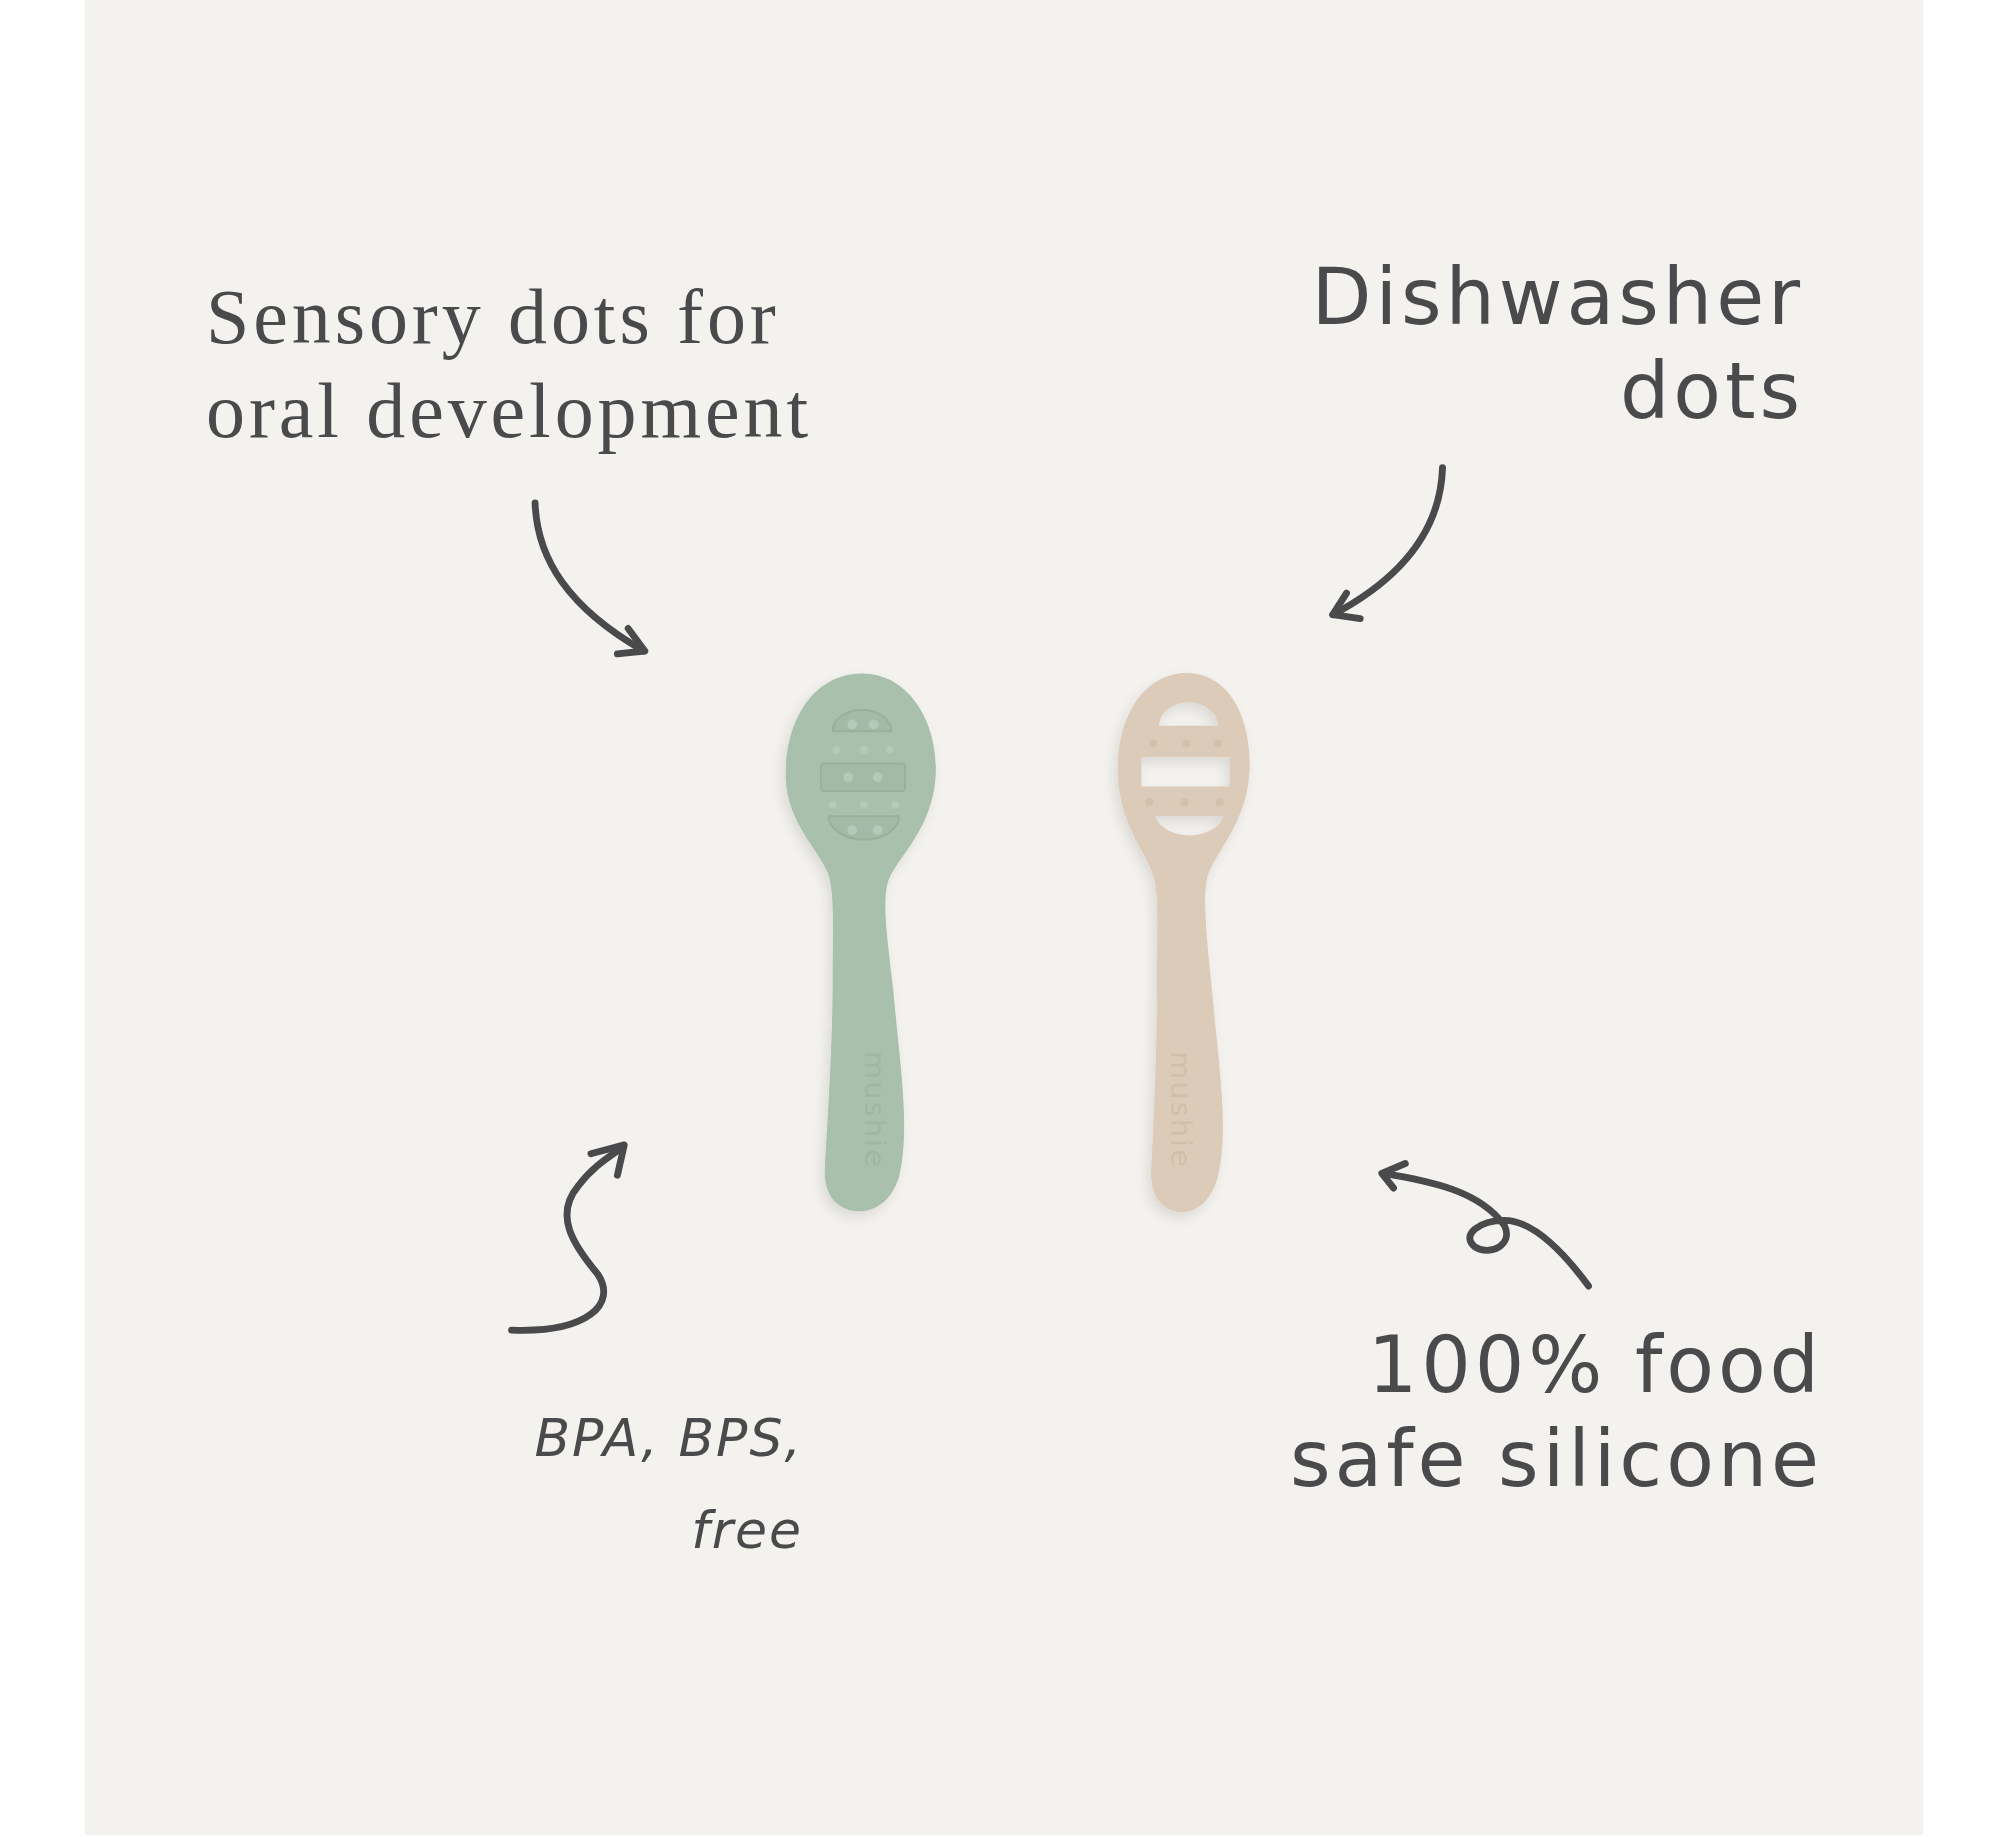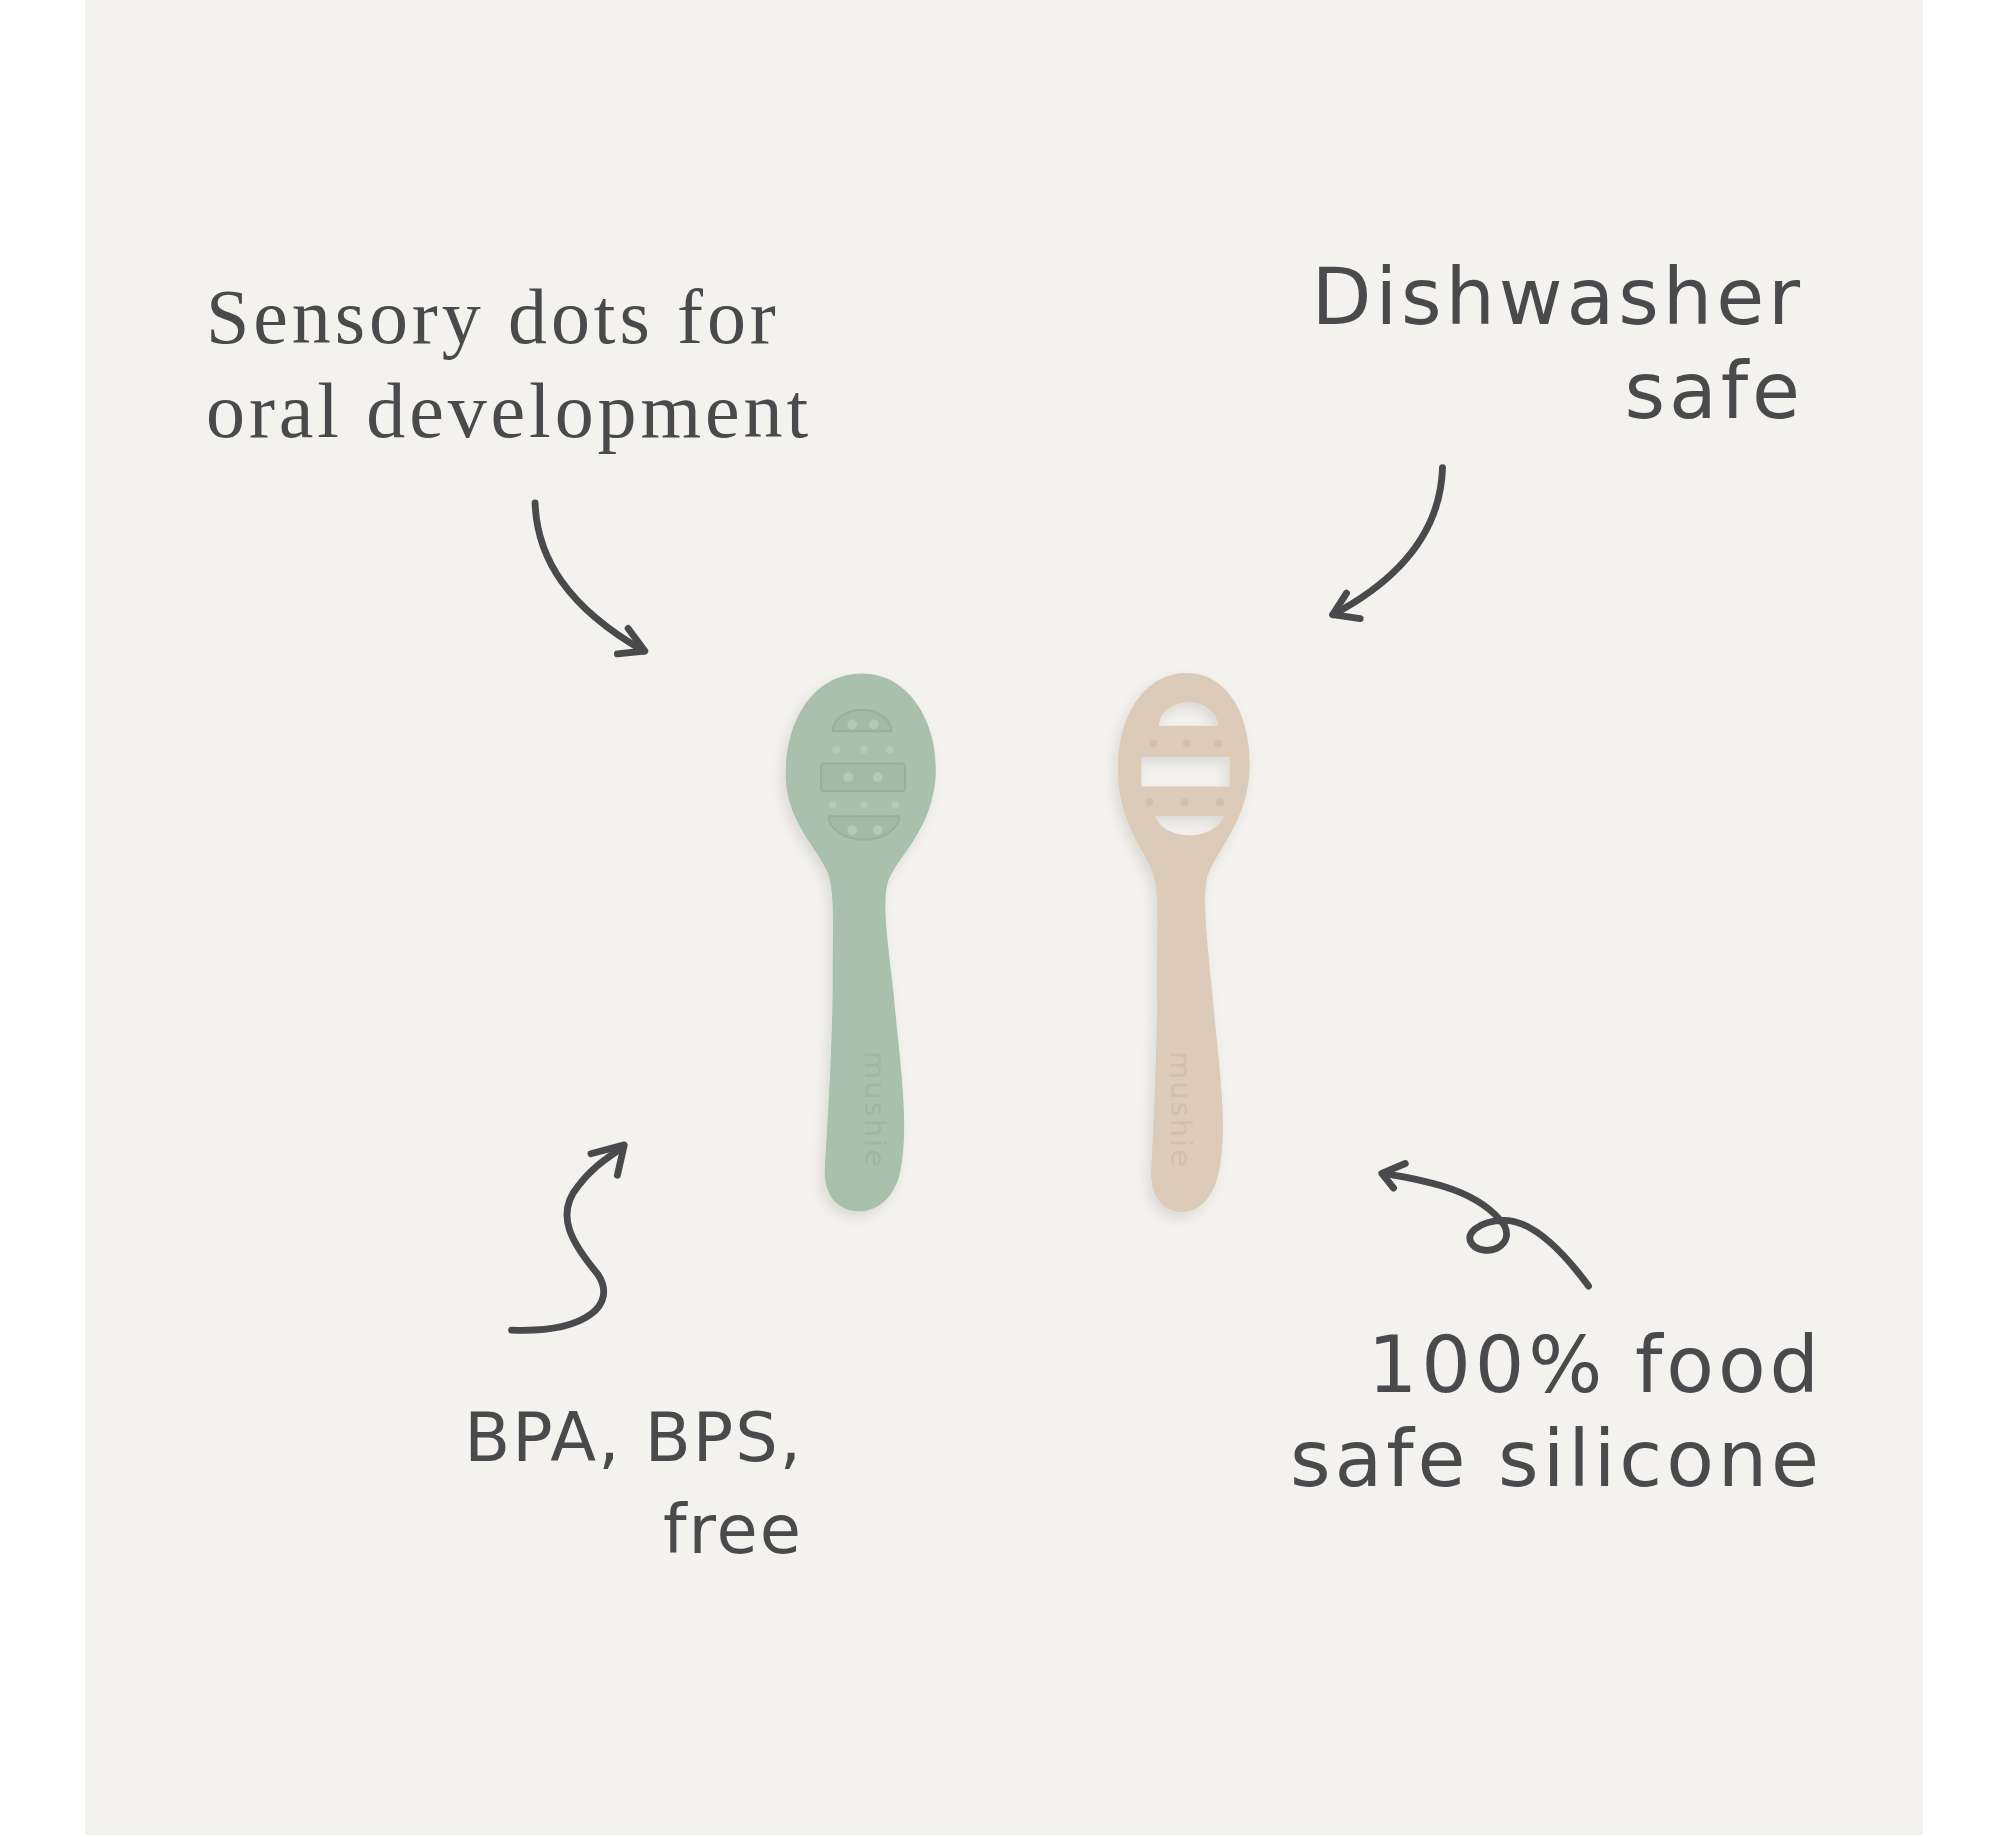--- a/index.html
+++ b/index.html
@@ -14,21 +14,21 @@
   }
   .callout {
     position: absolute; color: #4a4a4c;
     font-family: "DejaVu Sans", sans-serif;
     font-weight: normal; text-align: right;
     letter-spacing: 3.9px; line-height: 1.2;
   }
   .callout .line { display: block; white-space: nowrap; }
   .c1 { left: 206px; top: 270px; width: 725px; font-size: 78px; line-height: 94px; text-align: left; font-family: Liberation Serif, serif; }
   .c2 { left: 1294px; top: 250px; width: 510px; font-size: 78px; line-height: 94px; }
-  .c3 { left: 176px; top: 1392px; width: 627px; font-size: 67px; line-height: 92px; letter-spacing: 2px; }
+  .c3 { left: 176px; top: 1392px; width: 627px; font-size: 52px; line-height: 92px; letter-spacing: 2px; font-style: italic; }
   .c4 { left: 1235px; top: 1318px; width: 588px; font-size: 78px; line-height: 94px; }
   svg.arrow { position: absolute; overflow: visible; }
   svg.arrow path { fill: none; stroke: #4a4a4c; stroke-width: 7; stroke-linecap: round; stroke-linejoin: round; }
   svg.spoon { position: absolute; overflow: visible; }
   .brand {
     position: absolute; font-family: "DejaVu Sans", sans-serif; font-size: 29px;
     letter-spacing: 2px; transform: rotate(90deg); transform-origin: center;
     white-space: nowrap;
   }
 </style>
@@ -37,21 +37,21 @@
 
 <div class="panel"></div>
 
 <div class="callout c1">
   <span class="line">Sensory dots for</span>
   <span class="line">oral development</span>
 </div>
 
 <div class="callout c2">
   <span class="line">Dishwasher</span>
-  <span class="line">safe</span>
+  <span class="line">dots</span>
 </div>
 
 <div class="callout c3">
   <span class="line">BPA, BPS,</span>
   <span class="line">free</span>
 </div>
 
 <div class="callout c4">
   <span class="line">100% food</span>
   <span class="line">safe silicone</span>

